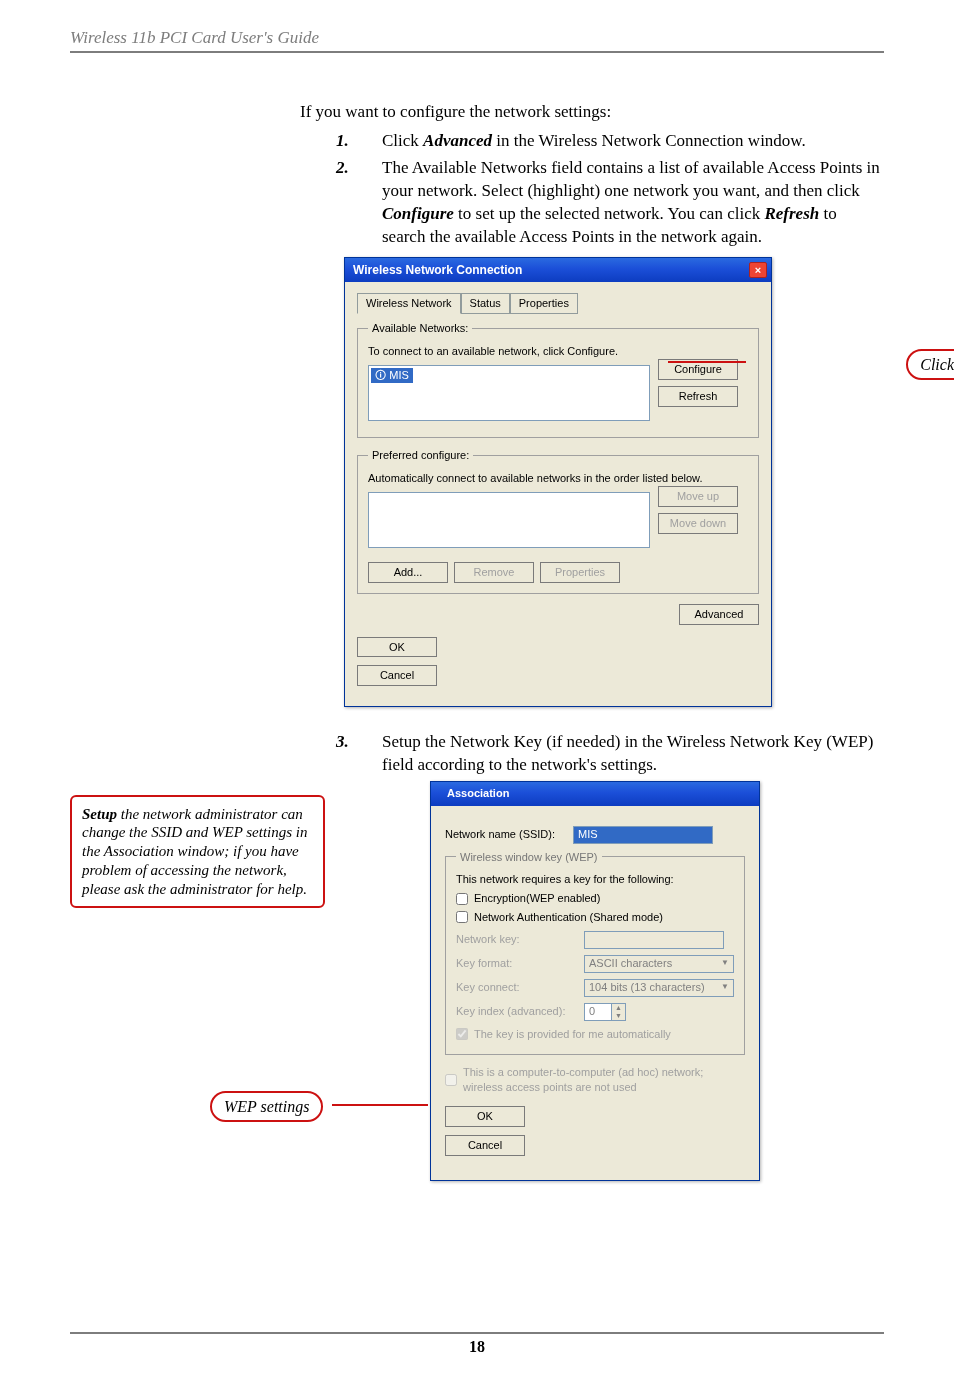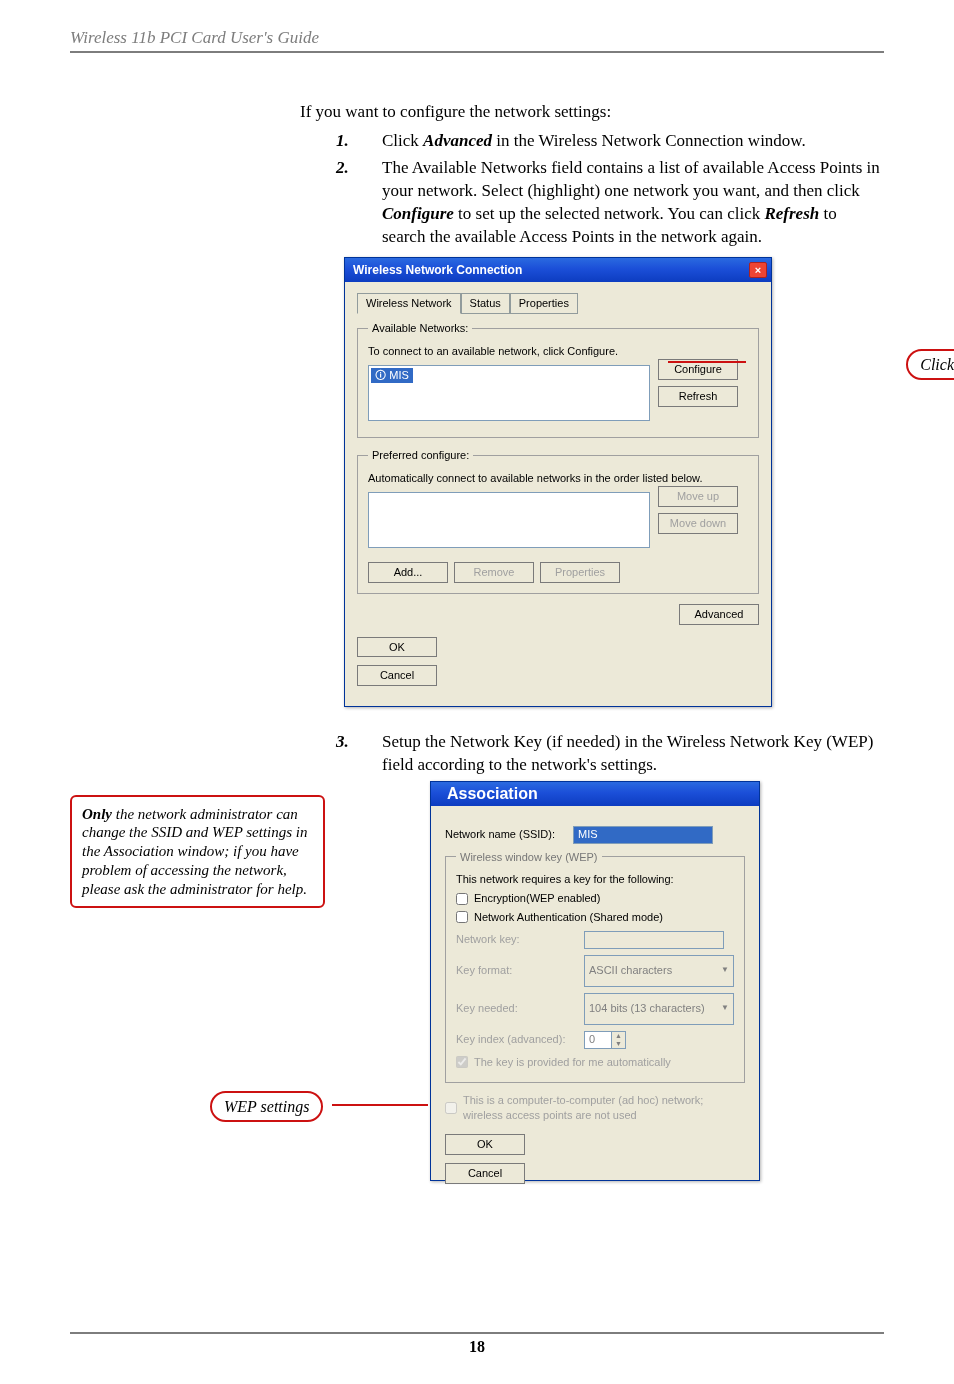--- a/index.html
+++ b/index.html
@@ -168,35 +168,35 @@
     background: #fff;
   }
   .leader2 {
     position: absolute;
     left: 32px; top: 323px;
     width: 96px; height: 2px;
     background: #c11;
   }
 
   .win2 { position: absolute; left: 130px; top: 0; width: 330px; height: 400px; }
-  .titlebar2 { font-size: 16px; padding-left: 16px; }
+  .titlebar2 { font-size: 11px; padding-left: 16px; }
   .assoc-body { padding: 14px 14px; font-size: 11px; }
   .frow { display: flex; align-items: center; margin: 6px 0; gap: 8px; }
   .lbl { width: 120px; color: #000; }
   .lbl.dis { color: #a0a0a0; }
   .txt {
     border: 1px solid #7f9db9;
     background: #fff;
     width: 140px;
     height: 18px;
     padding: 0 4px;
     font-size: 11px;
   }
   .txt.sel { background: #316ac5; color: #fff; }
-  .sel-box { border: 1px solid #7f9db9; background: #ece9d8; color: #808080; width: 150px; height: 32px; padding: 0 4px; font-size: 11px; display: flex; align-items: center; justify-content: space-between; }
+  .sel-box { border: 1px solid #7f9db9; background: #ece9d8; color: #808080; width: 150px; height: 18px; padding: 0 4px; font-size: 11px; display: flex; align-items: center; justify-content: space-between; }
   .sel-box .caret { font-size: 8px; color: #808080; }
   .chk { display: flex; align-items: center; gap: 6px; margin: 4px 0; }
   .chk.dis { color: #a0a0a0; }
   .chk input[type=checkbox]{ width: 12px; height: 12px; }
   .spin { display: inline-flex; }
   .spin .txt { width: 28px; }
   .spin .arrows { border: 1px solid #7f9db9; border-left: none; width: 14px; display: flex; flex-direction: column; font-size: 7px; color: #808080; text-align: center; line-height: 8px; }
   .inner-field {
     border: 1px solid #a0a0a0;
     padding: 8px 10px;
@@ -303,21 +303,21 @@
 
   <ol class="steps">
     <li>
       <span class="step-num">3.</span>
       <span class="step-body">Setup the Network Key (if needed) in the Wireless Network Key (WEP) field according to the network's settings.</span>
     </li>
   </ol>
 
   <div class="lower">
     <div class="admin-note">
-      <b><span>Only</span></b><span> the network administrator can change the SSID and WEP settings in the Association window; if you have problem of accessing the network, please ask the administrator for help.</span>
+      <b><span>Setup</span></b><span> the network administrator can change the SSID and WEP settings in the Association window; if you have problem of accessing the network, please ask the administrator for help.</span>
     </div>
     <div class="wep-tag">WEP settings</div>
     <div class="leader2"></div>
 
     <div class="xp-window win2">
       <div class="titlebar titlebar2">
         <span>Association</span>
       </div>
       <div class="assoc-body">
         <div class="frow">
@@ -340,21 +340,21 @@
             <span class="txt" style="background:#ece9d8;"></span>
           </div>
           <div class="frow">
             <span class="lbl dis">Key format:</span>
             <span class="sel-box">
               <span>ASCII characters</span>
                 <span class="caret">▼</span>
             </span>
           </div>
           <div class="frow">
-            <span class="lbl dis">Key needed:</span>
+            <span class="lbl dis">Key connect:</span>
             <span class="sel-box">
               <span>104 bits (13 characters)</span>
                 <span class="caret">▼</span>
             </span>
           </div>
           <div class="frow">
             <span class="lbl dis">Key index (advanced):</span>
             <span class="spin">
               <span class="txt" style="color:#808080;">0</span>
               <span class="arrows">

